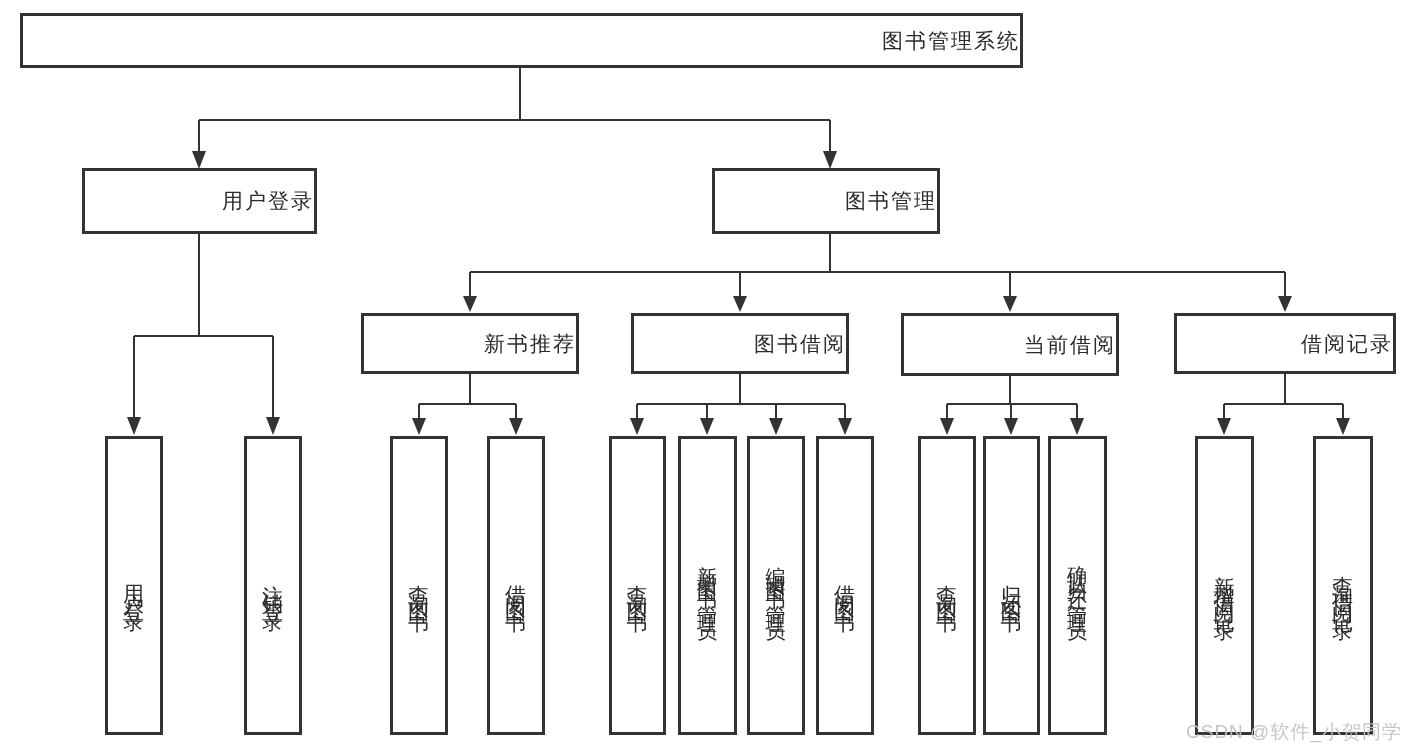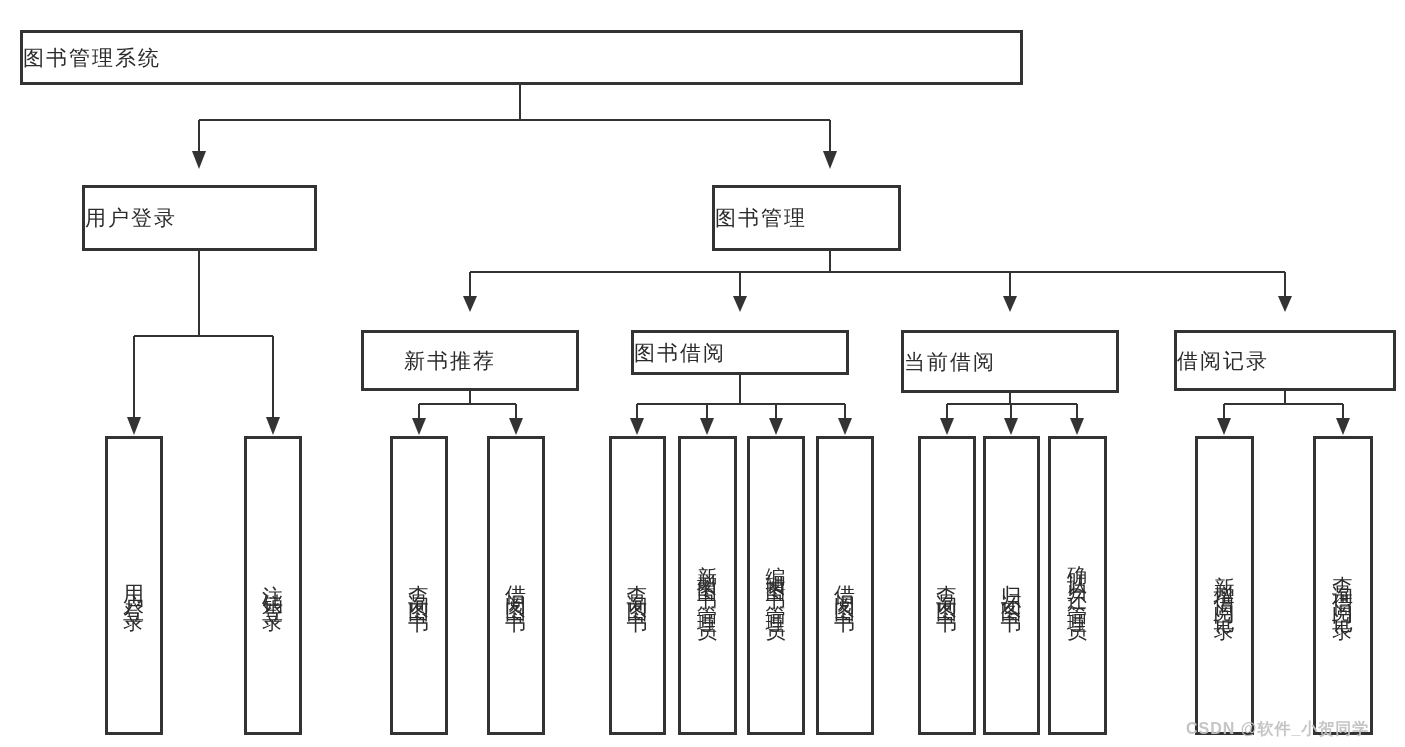--- a/index.html
+++ b/index.html
@@ -9,39 +9,39 @@
     background:#ffffff;
     font-family:"Liberation Sans","DejaVu Sans",sans-serif;
     overflow:hidden;
   }
   #connectors{position:absolute;left:0;top:0;width:1405px;height:747px;z-index:1;}
   .ln{stroke:#333333;stroke-width:2;fill:none;}
   .hd{fill:#333333;stroke:none;}
   .hbox{
     position:absolute;box-sizing:border-box;z-index:2;
     background:#ffffff;border:3px solid #333333;
-    display:flex;align-items:center;justify-content:flex-start;
-    font-size:21px;color:#2b2b2b;letter-spacing:2px;white-space:nowrap;margin-top:17px;
+    display:flex;align-items:center;justify-content:flex-end;
+    font-size:21px;color:#2b2b2b;letter-spacing:2px;white-space:nowrap;
   }
   .vbox{
     position:absolute;box-sizing:border-box;z-index:2;
     background:#ffffff;border:3px solid #333333;
     display:flex;align-items:center;justify-content:center;
     top:436px;height:299px;
   }
   .vbox .vtext{
     writing-mode:vertical-lr;text-orientation:upright;
     font-size:21px;color:#2b2b2b;letter-spacing:9px;line-height:1;
     white-space:nowrap;
   }
   .vbox .vtext.long{letter-spacing:8px;font-size:20px;}
   #watermark{
     position:absolute;z-index:3;left:1186px;top:719px;
-    font-size:16px;color:rgba(194,194,194,0.95);letter-spacing:1px;
-    white-space:nowrap;pointer-events:none;font-weight:bold;
+    font-size:19px;color:rgba(194,194,194,0.95);letter-spacing:1px;
+    white-space:nowrap;pointer-events:none;
   }
 </style>
 </head>
 <body>
 
 <div id="canvas">
 
   <svg id="connectors" viewBox="0 0 1405 747" xmlns="http://www.w3.org/2000/svg">
 
     <g>
@@ -92,28 +92,28 @@
     </g>
   </svg>
 
   <div class="hbox" style="left:20px;top:13px;width:1003px;height:55px;">
     <span>图书管理系统</span>
   </div>
 
   <div class="hbox" style="left:82px;top:168px;width:235px;height:66px;">
     <span>用户登录</span>
   </div>
-  <div class="hbox" style="left:712px;top:168px;width:189px;height:66px;">
+  <div class="hbox" style="left:712px;top:168px;width:228px;height:66px;">
     <span>图书管理</span>
   </div>
 
   <div class="hbox" style="left:361px;top:313px;width:218px;height:61px;padding-left:40px;">
     <span>新书推荐</span>
   </div>
-  <div class="hbox" style="left:631px;top:313px;width:218px;height:45px;">
+  <div class="hbox" style="left:631px;top:313px;width:218px;height:61px;">
     <span>图书借阅</span>
   </div>
   <div class="hbox" style="left:901px;top:313px;width:218px;height:63px;">
     <span>当前借阅</span>
   </div>
   <div class="hbox" style="left:1174px;top:313px;width:222px;height:61px;">
     <span>借阅记录</span>
   </div>
 
   <div class="vbox" style="left:105px;width:58px;">

